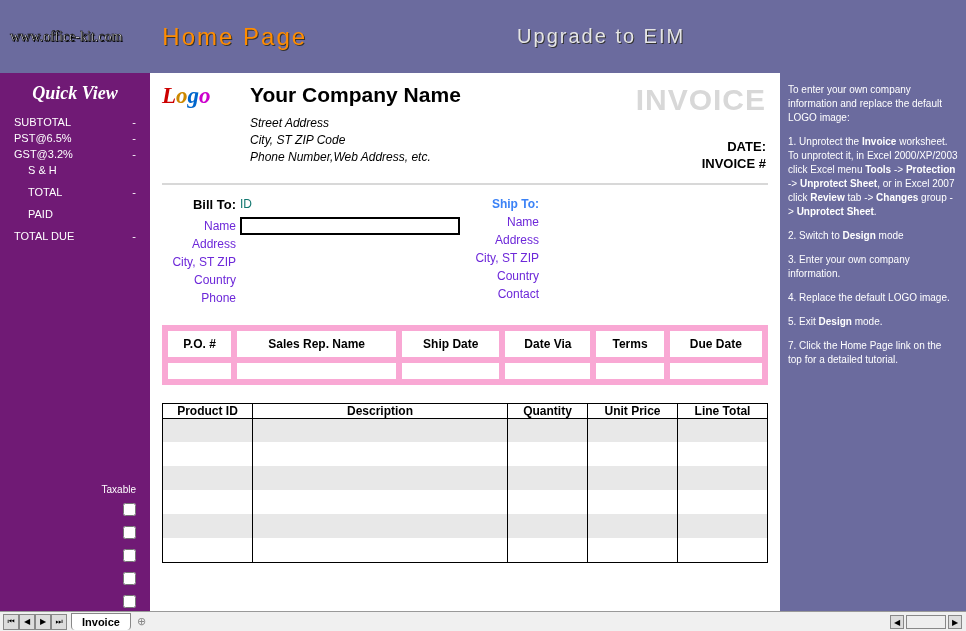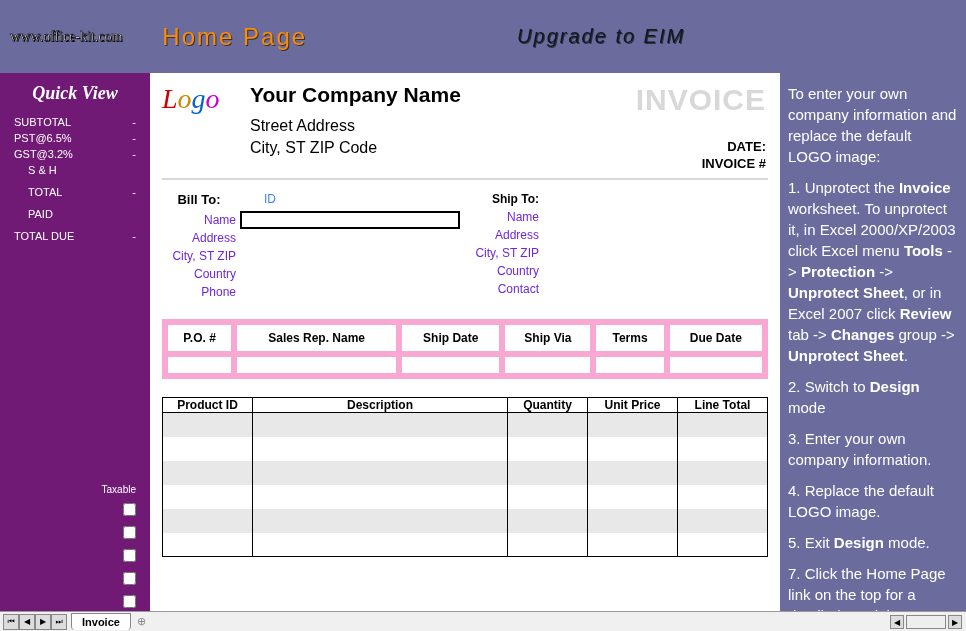--- a/index.html
+++ b/index.html
@@ -1,59 +1,59 @@
 <!DOCTYPE html>
 <html><head>
 <meta charset="utf-8">
 <style>
 * { box-sizing: border-box; margin: 0; padding: 0; }
 body { font-family: Arial, sans-serif; font-size: 12px; background: #fff; width: 966px; height: 631px; overflow: hidden; position: relative; }
 .top-bar { background: #6b6b9e; height: 73px; display: flex; align-items: center; padding: 0 10px; }
 .url { color: #fff; font-family: 'Comic Sans MS', cursive; font-size: 14px; text-shadow: 1px 1px 0 #000; -webkit-text-stroke: 0.5px #000; }
 .home-page { color: #ff8c00; font-family: Impact, sans-serif; font-size: 24px; margin-left: 40px; letter-spacing: 2px; text-shadow: 1px 1px 0 #333; }
-.upgrade { color: #0f172a; font-family: Impact, sans-serif; font-size: 20px; margin-left: 210px; letter-spacing: 2px; text-shadow: 1px 1px 0 #333; font-style: italic; }
+.upgrade { color: #e5e5e5; font-family: Impact, sans-serif; font-size: 20px; margin-left: 210px; letter-spacing: 2px; text-shadow: 1px 1px 0 #333; }
 .main-area { display: flex; height: 555px; }
 .left-panel { width: 150px; background: #701a75; color: #fff; padding: 10px 8px; }
 .quick-view { font-family: 'Times New Roman', serif; font-style: italic; font-weight: bold; font-size: 18px; text-align: center; margin-bottom: 12px; }
 .qv-row { display: flex; justify-content: space-between; font-size: 11px; margin-bottom: 4px; padding: 0 6px; }
 .qv-row.indent { padding-left: 20px; }
 .qv-row.gap { margin-top: 10px; }
 .taxable-label { font-size: 10px; font-weight: normal; text-align: right; margin-top: 242px; padding-right: 6px; }
 .checkboxes { display: flex; flex-direction: column; align-items: flex-end; padding-right: 6px; margin-top: 8px; gap: 10px; }
 .checkboxes input { width: 13px; height: 13px; }
 .center-panel { width: 630px; background: #fff; padding: 10px 12px; position: relative; }
 .header-section { display: flex; }
 .logo-box { width: 80px; height: 60px; position: relative; }
-.logo-text { font-family: 'Comic Sans MS', cursive; font-size: 28px; font-weight: normal; font-style: italic; }
+.logo-text { font-family: 'Comic Sans MS', cursive; font-size: 23px; font-weight: bold; font-style: italic; }
 .logo-text .l1 { color: #cc0000; }
 .logo-text .l2 { color: #cc8800; }
 .logo-text .l3 { color: #0066cc; }
 .logo-text .l4 { color: #cc00cc; }
 .company-block { margin-left: 8px; }
 .company-name { font-weight: bold; font-size: 21px; margin-bottom: 8px; }
-.company-info { font-size: 16px; line-height: 1.4; }
+.company-info { font-size: 12px; line-height: 1.4; font-style: italic; }
 .invoice-title { position: absolute; right: 14px; top: 10px; font-size: 30px; font-weight: bold; color: #d8d8d8; font-family: Arial, sans-serif; letter-spacing: 1px; }
 .date-block { position: absolute; right: 14px; top: 66px; text-align: right; font-weight: bold; font-size: 13px; line-height: 1.3; }
 .hr-line { border: none; border-top: 2px solid #d8d8d8; margin: 18px 0 10px 0; }
 .bill-ship { display: flex; }
 .bill-ship .col { width: 50%; }
 .bs-title { font-weight: bold; font-size: 13px; margin-bottom: 2px; }
 .bs-row { display: flex; font-size: 12px; line-height: 1.5; }
 .bs-label { width: 78px; text-align: right; color: #6d28d9; padding-right: 4px; }
 .bs-input { border: 2px solid #000; width: 220px; height: 18px; display: inline-block; }
 .info-table { width: 100%; border-collapse: collapse; margin-top: 18px; }
 .info-table th, .info-table td { border: 6px solid #f9a8d4; padding: 6px 4px; font-size: 12px; text-align: center; }
 .info-table th { font-weight: bold; background: #fff; }
 .info-table td { height: 22px; }
 .line-table { width: 100%; border-collapse: collapse; margin-top: 18px; }
 .line-table th { border: 1px solid #000; padding: 0 4px; font-size: 12px; font-weight: bold; text-align: center; background: #fff; }
 .line-table td { border-left: 1px solid #000; border-right: 1px solid #000; height: 24px; }
 .line-table tr.alt td { background: #e8e8e8; }
 .line-table tr:last-child td { border-bottom: 1px solid #000; }
-.right-panel { width: 186px; background: #6b6b9e; color: #fff; padding: 10px 8px; font-size: 15px; line-height: 1.4; }
+.right-panel { width: 186px; background: #6b6b9e; color: #fff; padding: 10px 8px; font-size: 10px; line-height: 1.4; }
 .right-panel p { margin-bottom: 10px; }
 .right-panel b { font-weight: bold; }
 .bottom-tabs { position: absolute; bottom: 0; left: 0; right: 0; height: 20px; background: #f0f0f0; border-top: 1px solid #999; display: flex; align-items: center; font-size: 11px; }
 .tab-nav { display: flex; gap: 0; padding-left: 3px; }
 .tab-nav-btn { width: 16px; height: 16px; border: 1px solid #888; background: #ddd; display: flex; align-items: center; justify-content: center; font-size: 8px; cursor: pointer; }
 .tab { padding: 2px 10px; background: #fff; border: 1px solid #888; border-bottom: none; margin-left: 4px; font-weight: bold; border-radius: 0 0 4px 4px; }
 .tab-icon { margin-left: 6px; color: #888; font-size: 11px; }
 .scroll-bar { position: absolute; right: 4px; bottom: 2px; display: flex; gap: 2px; align-items: center; }
 .scroll-btn { width: 14px; height: 14px; border: 1px solid #888; background: #ddd; font-size: 8px; display: flex; align-items: center; justify-content: center; }
 .scroll-track { width: 40px; height: 14px; border: 1px solid #888; background: #eee; }
@@ -116,49 +116,50 @@
       <div>INVOICE #</div>
     </div>
     <div class="header-section">
       <div class="logo-box">
         <span class="logo-text"><span class="l1">L</span><span class="l2">o</span><span class="l3">g</span><span class="l4">o</span></span>
       </div>
       <div class="company-block">
         <div class="company-name">Your Company Name</div>
         <div class="company-info">Street Address</div>
         <div class="company-info">City, ST  ZIP Code</div>
+        <div class="company-info">Phone Number,Web Address, etc.</div>
       </div>
     </div>
     <hr class="hr-line">
     <div class="bill-ship">
       <div class="col">
         <div class="bs-row">
-            <span class="bs-title" style="width:78px;text-align:center;padding-right:4px;">Bill To:</span>
-            <span class="bs-label" style="width:auto;color:#3b82f6;margin-left:24px;">ID</span>
+            <span class="bs-title" style="width:78px;text-align:right;padding-right:4px;">Bill To:</span>
+            <span class="bs-label" style="width:auto;color:#0f766e;">ID</span>
           </div>
         <div class="bs-row">
             <span class="bs-label">Name</span>
             <span class="bs-input"></span>
           </div>
         <div class="bs-row">
             <span class="bs-label">Address</span>
           </div>
         <div class="bs-row">
             <span class="bs-label">City, ST ZIP</span>
           </div>
         <div class="bs-row">
             <span class="bs-label">Country</span>
           </div>
         <div class="bs-row">
             <span class="bs-label">Phone</span>
           </div>
       </div>
       <div class="col">
         <div class="bs-row">
-            <span class="bs-label" style="font-weight:bold;color:#000000;">Ship To:</span>
+            <span class="bs-label" style="font-weight:bold;color:#3b82f6;">Ship To:</span>
           </div>
         <div class="bs-row">
             <span class="bs-label">Name</span>
           </div>
         <div class="bs-row">
             <span class="bs-label">Address</span>
           </div>
         <div class="bs-row">
             <span class="bs-label">City, ST ZIP</span>
           </div>
@@ -169,21 +170,21 @@
             <span class="bs-label">Contact</span>
           </div>
       </div>
     </div>
     <table class="info-table">
       <tbody>
           <tr>
         <th>P.O. #</th>
         <th>Sales Rep. Name</th>
         <th>Ship Date</th>
-        <th>Ship Via</th>
+        <th>Date Via</th>
         <th>Terms</th>
         <th>Due Date</th>
       </tr>
       <tr>
             <td></td>
             <td></td>
             <td></td>
             <td></td>
             <td></td>
             <td></td>

